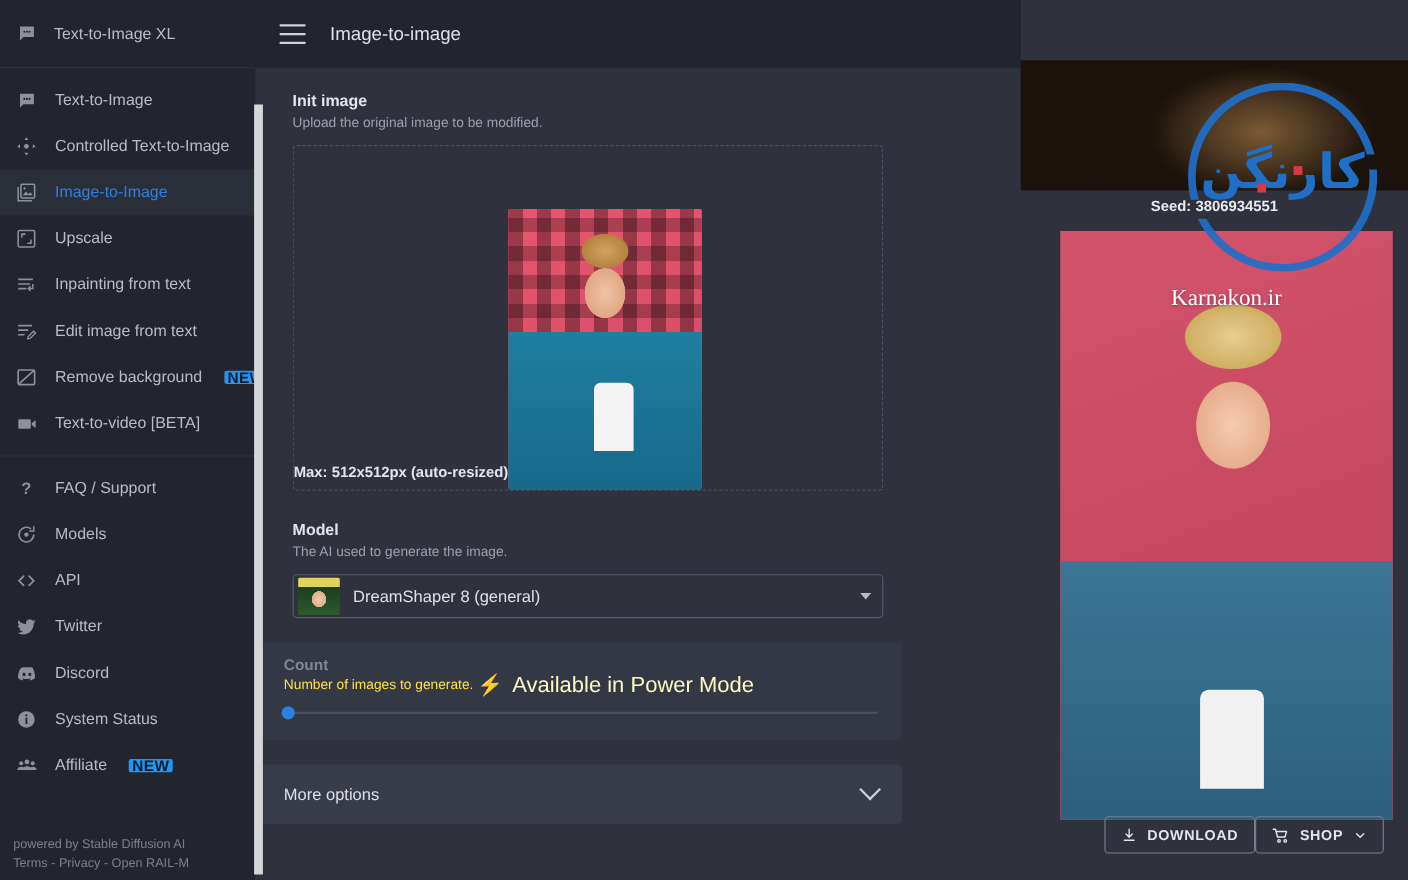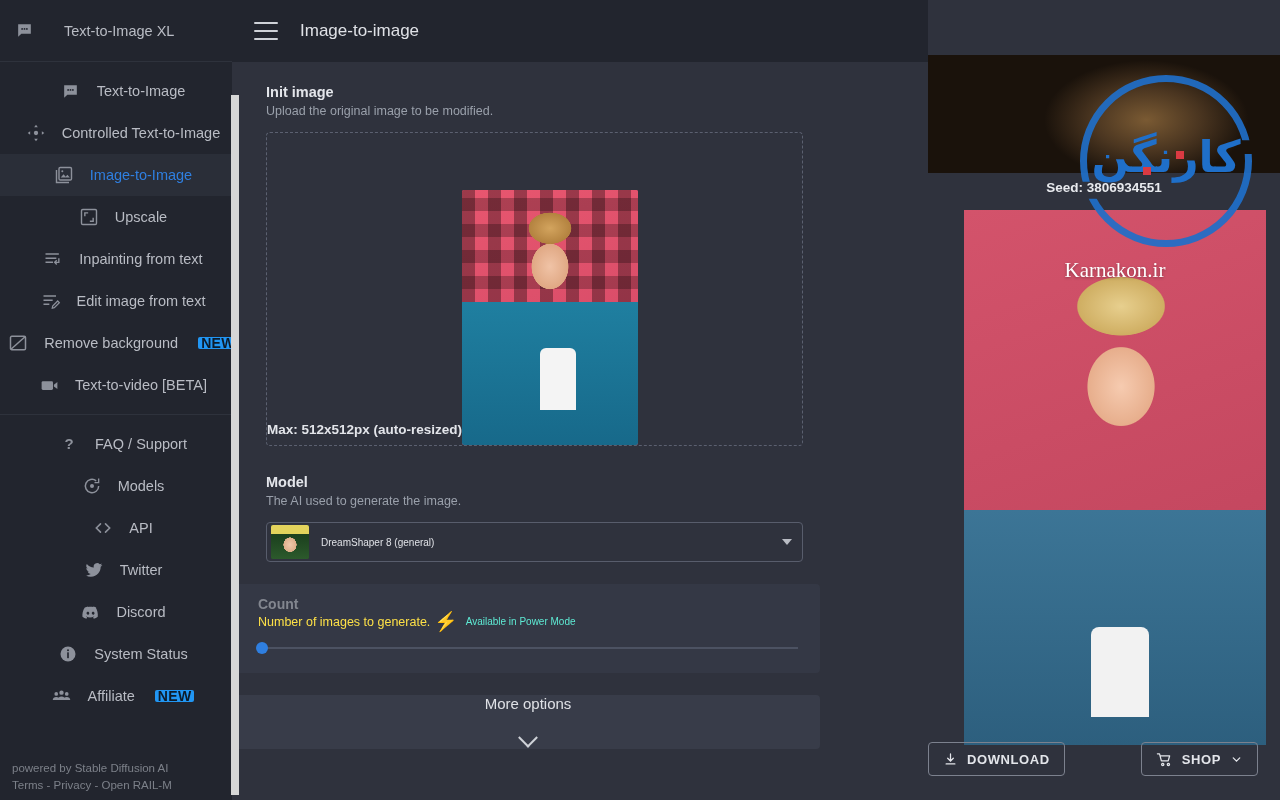--- a/index.html
+++ b/index.html
@@ -15,32 +15,32 @@
   .sidebar {
     width: 232px; height: 800px;
     background: #22252e;
     display: flex; flex-direction: column;
     flex: 0 0 232px;
     position: relative;
     z-index: 5;
   }
   .sb-header {
     height: 62px; display: flex; align-items: center;
-    padding-left: 12px; gap: 28px;
+    padding-left: 12px; gap: 13px;
     border-bottom: 1px solid #2e323c;
   }
   .sb-header .ico { width: 24px; display:flex; align-items:center; justify-content:center; }
   .sb-header .txt { color: #b9bcc4; font-size: 14.5px; }
 
   .sb-scroll { flex: 1 1 auto; overflow: hidden; position: relative; padding-top: 8px; }
 
   .sb-item {
     height: 42px; display: flex; align-items: center;
     padding-left: 12px; gap: 14px; cursor: pointer;
-    color: #b9bcc4; font-size: 14.5px; justify-content: center;
+    color: #b9bcc4; font-size: 14.5px;
   }
   .sb-item .ico { width: 24px; height:24px; display:flex; align-items:center; justify-content:center; flex:0 0 24px; }
   .sb-item.active { background: #2a2e38; }
   .sb-item.active .lbl { color: #2f7fe0; }
   .sb-item .lbl { white-space: nowrap; }
   .badge-new {
     display:inline-block; background:#2196f3; color:#0d1b2a;
     font-size:14px; font-weight:bold; letter-spacing:.3px;
     padding:1px 3px; border-radius:2px; margin-left:6px;
     vertical-align: middle; line-height: 10px;
@@ -90,44 +90,44 @@
     background:#e0506d;
   }
 
   .section-model { margin-top: 28px; }
   .select-box {
     width: 537px; height:40px; border:1px solid #585d6c; border-radius:4px;
     display:flex; align-items:center; gap:12px; padding: 0 10px 0 4px;
     cursor:pointer; background:transparent;
   }
   .model-thumb { width:38px; height:34px; border-radius:2px; overflow:hidden; flex:0 0 38px; position:relative; background:#2e4a2e; }
-  .select-val { color:#dfe1e6; font-size:10px; flex:1 1 auto; }
+  .select-val { color:#dfe1e6; font-size:15px; flex:1 1 auto; }
   .caret { width:0;height:0;border-left:5px solid transparent;border-right:5px solid transparent;border-top:6px solid #b9bcc4; }
 
   .count-panel {
     margin-top: 22px; margin-left: 0px; width: 586px; background:#343845;
     border-radius:4px; padding: 12px 22px 18px 24px; position:relative;
     margin-left: -32px;
   }
   .count-title { color:#82868f; font-size:14px; font-weight:bold; }
   .count-sub { color:#fde047; font-size:12.5px; margin-top:3px; }
   .power-overlay {
     position:absolute; left:200px; top:28px; display:flex; align-items:center; gap:8px;
   }
   .bolt { color:#1fd38a; font-size:19px; line-height:19px; }
-  .power-txt { color:#5eead4; font-size:10px; }
+  .power-txt { color:#fef9c3; font-size:20px; }
   .slider-row { margin-top: 12px; height:14px; position:relative; }
   .slider-track { position:absolute; left:0; right:0; top:6px; height:2px; background:#4c5262; }
   .slider-knob { position:absolute; left:-2px; top:1px; width:12px; height:12px; border-radius:50%; background:#2f7fe0; }
 
   .more-options {
     margin-top: 22px; margin-left:-32px; width: 586px; height:54px;
     background:#383c49; border-radius:4px;
     display:flex; align-items:center; justify-content:space-between;
-    padding: 0 22px 0 24px; cursor:pointer;flex-direction:column;
+    padding: 0 22px 0 24px; cursor:pointer;
   }
   .more-options .mo-label { color:#dfe1e6; font-size:15px; }
   .chev { width:14px; height:14px; border-right:2px solid #cfd2d8; border-bottom:2px solid #cfd2d8;
           transform: rotate(45deg) translate(-3px,-3px); }
 
   
   .preview {
     position:absolute; right:0; top:0; width:352px; height:800px;
     background:#2f323d; z-index:3;
   }
@@ -152,21 +152,21 @@
     overflow:hidden; background:#cf5a6e;
   }
   .gen-image .photo { position:absolute; inset:0; }
   .karnakon-text {
     position:absolute; left:0; top:48px; width:100%; text-align:center;
     color:#ffffff; font-size:21px; font-family:"Liberation Serif", serif;
     text-shadow:0 1px 3px rgba(0,0,0,.35);
   }
   .btn-row {
     position:absolute; left:0; bottom:24px; width:352px;
-    display:flex; justify-content:space-between; gap:12px; padding-right:22px;
+    display:flex; justify-content:flex-end; padding-right:22px;
   }
   .btn {
     height:34px; border:1px solid #7c818e; border-radius:4px; background:transparent;
     display:flex; align-items:center; gap:9px; padding:0 14px; cursor:pointer;
     color:#e3e5ea; font-size:13px; font-weight:bold; letter-spacing:.6px;
   }
   .btn svg { display:block; }
 
   
   .watermark {

